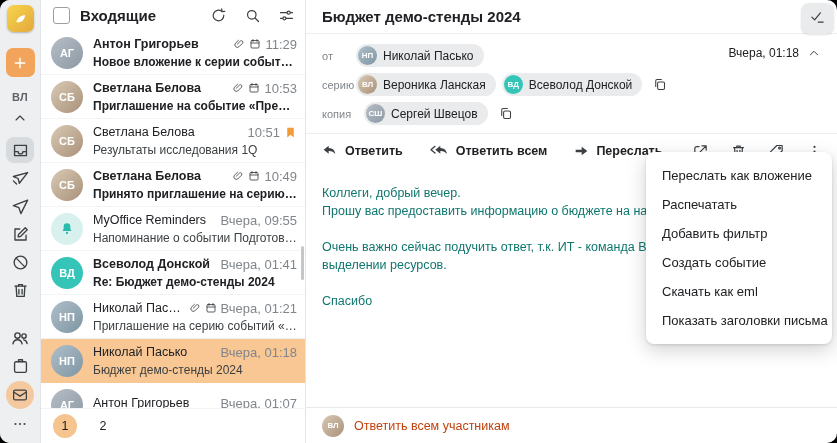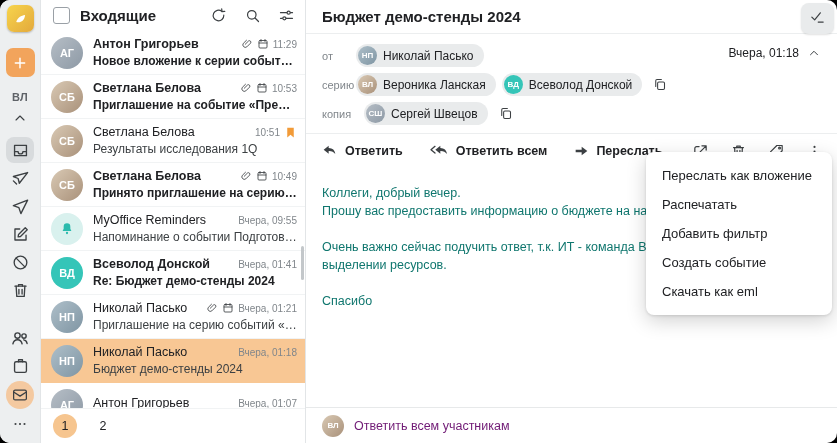--- a/index.html
+++ b/index.html
@@ -34,21 +34,21 @@
     font-size:11px;font-weight:bold;color:#fff;overflow:hidden;}
   .av-p1{background:linear-gradient(135deg,#b6bec6,#8d99a5);}
   .av-p2{background:linear-gradient(135deg,#d9c9b4,#a9917a);}
   .av-p3{background:linear-gradient(135deg,#aebfc9,#7f95a3);}
   .av-teal{background:#35c5b8;}
   .av-mint{background:#d9f1ee;}
   .row-main{flex:1;min-width:0;margin-left:10px;}
   .row-top{display:flex;align-items:center;}
   .sender{font-size:12.5px;color:#202124;flex:1;min-width:0;white-space:nowrap;overflow:hidden;text-overflow:ellipsis;}
   .row-meta{display:flex;align-items:center;gap:4px;color:#80868b;flex:0 0 auto;margin-left:6px;}
-  .time{font-size:10px;color:#80868b;white-space:nowrap;}
+  .time{font-size:13px;color:#80868b;white-space:nowrap;}
   .subject{font-size:12px;color:#3c4043;margin-top:3px;white-space:nowrap;overflow:hidden;text-overflow:ellipsis;}
   .row.unread .sender,.row.unread .subject{font-weight:bold;color:#202124;}
   .scroll-thumb{position:absolute;right:1px;top:215px;width:3px;height:34px;background:#c3c7ca;border-radius:2px;cursor:grab;}
   .pagination{height:34px;flex:0 0 34px;display:flex;align-items:center;padding-left:12px;gap:14px;border-top:1px solid #f1f3f4;}
   .page-num{font-size:12.5px;color:#202124;cursor:pointer;width:24px;height:24px;display:flex;align-items:center;justify-content:center;}
   .page-num.current{background:#f6c58f;border-radius:50%;}
   
   .pane{flex:1;display:flex;flex-direction:column;position:relative;min-width:0;}
   .subject-row{height:33px;flex:0 0 33px;display:flex;align-items:center;padding:0 16px;border-bottom:1px solid #eceeef;}
   .subject-title{font-size:15px;font-weight:bold;color:#202124;}
@@ -66,21 +66,21 @@
   .meta-date{position:absolute;right:16px;top:12px;display:flex;align-items:center;gap:8px;}
   .meta-date span{font-size:12px;color:#202124;}
   .toolbar{height:34px;flex:0 0 34px;display:flex;align-items:center;padding:0 16px;border-top:1px solid #eceeef;position:relative;}
   .tb-btn{display:flex;align-items:center;gap:7px;font-size:12.5px;font-weight:bold;color:#202124;margin-right:26px;cursor:pointer;}
   .tb-icons{position:absolute;right:14px;display:flex;gap:21px;align-items:center;}
   .tb-icons .ib{cursor:pointer;display:flex;}
   .mail-body{flex:1;padding:16px 16px 0;font-size:12.5px;color:#0f766e;line-height:18px;overflow:hidden;}
   .mail-body p{margin:0 0 18px;}
   .quickbar{height:35px;flex:0 0 35px;border-top:1px solid #e7e9ea;display:flex;align-items:center;padding:0 16px;cursor:text;}
   .quickbar .qav{width:22px;height:22px;border-radius:50%;margin-right:10px;flex:0 0 22px;display:flex;align-items:center;justify-content:center;font-size:8px;font-weight:bold;color:#fff;}
-  .quick-text{font-size:12.5px;color:#701a75;}
+  .quick-text{font-size:12.5px;color:#c2410c;}
   
   .menu{position:absolute;top:152px;right:5px;width:186px;background:#fff;border-radius:8px;
     box-shadow:0 1px 3px rgba(0,0,0,.12),0 6px 20px rgba(0,0,0,.18);padding:9px 0;z-index:5;}
   .menu-item{font-size:13px;color:#202124;padding:7px 16px;white-space:nowrap;cursor:pointer;}
 </style>
 </head>
 <body>
 
 <div class="window">
 
@@ -506,20 +506,21 @@
          <span>выделении ресурсов.</span></p>
       <p><span>Спасибо</span></p>
     </div>
 
     <div class="menu">
       <div class="menu-item">Переслать как вложение</div>
       <div class="menu-item">Распечатать</div>
       <div class="menu-item">Добавить фильтр</div>
       <div class="menu-item">Создать событие</div>
       <div class="menu-item">Скачать как eml</div>
+      <div class="menu-item">Показать заголовки письма</div>
     </div>
 
     <div class="quickbar">
       <span class="qav av-p2">
           <span>ВЛ</span>
         </span>
       <span class="quick-text">Ответить всем участникам</span>
     </div>
   </section>
 </div>

